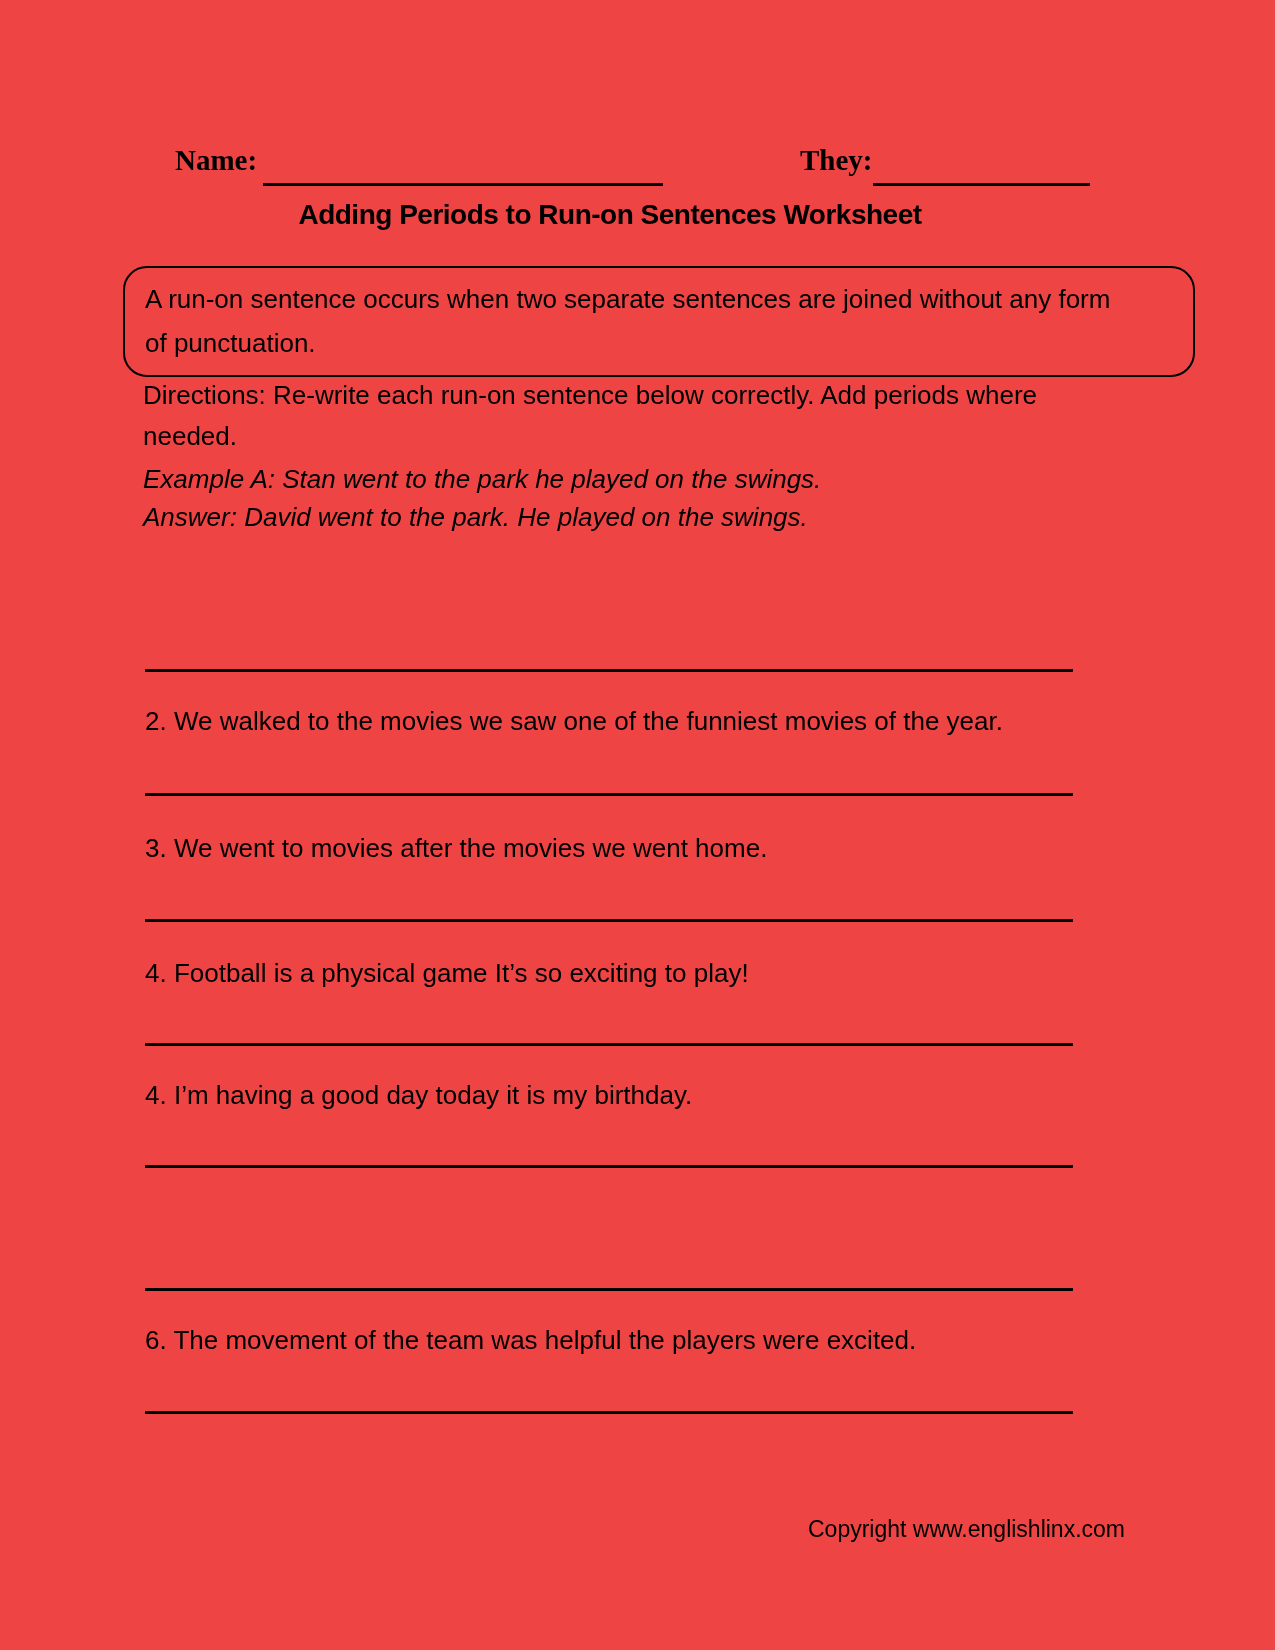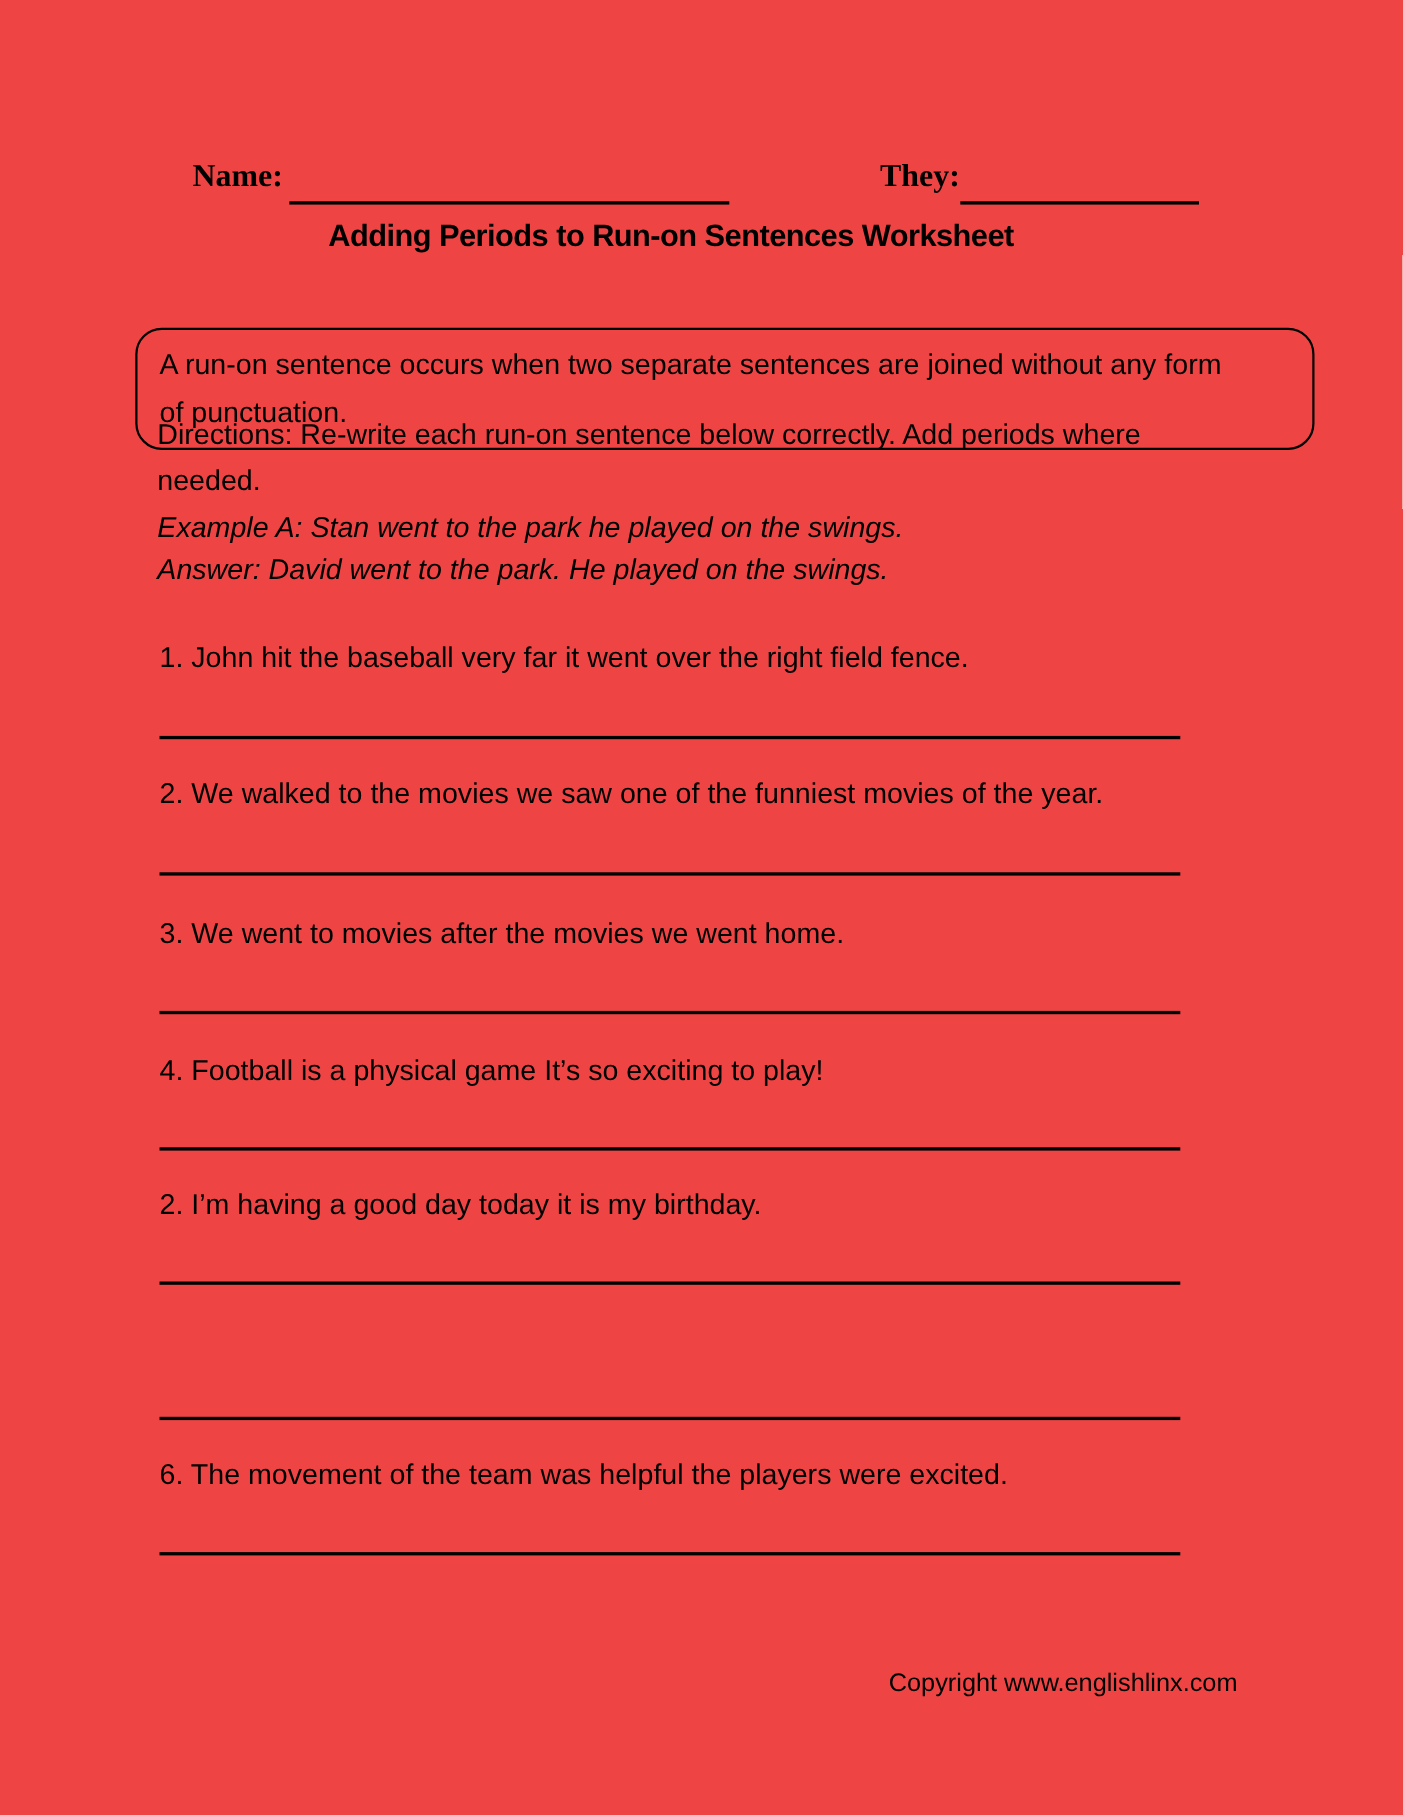--- a/index.html
+++ b/index.html
@@ -47,21 +47,20 @@
   .def-box {
     left: 123px;
     top: 266px;
     width: 1072px;
     box-sizing: border-box;
     border: 2px solid #000000;
     border-radius: 24px;
     padding: 9px 20px 10px 20px;
     font-size: 26px;
     line-height: 44px;
-    margin-top: 32px;
   }
   .def-box-inner { width: 985px; }
 
   .directions {
     left: 143px;
     top: 375px;
     width: 950px;
     font-size: 26px;
     line-height: 41px;
   }
@@ -113,33 +112,32 @@
     <div class="def-box-inner">A run-on sentence occurs when two separate sentences are joined without any form of punctuation.</div>
   </div>
 
   <div class="abs example">
     <div>Example A: Stan went to the park he played on the swings.</div>
     <div>Answer: David went to the park. He played on the swings.</div>
   </div>
 
   <div class="abs directions">Directions: Re-write each run-on sentence below correctly. Add periods where needed.</div>
 
-  <div class="abs item" style="top:580px">1. John hit the baseball very far it went over the right field fence.</div>
   <div class="abs answer-line" style="top:669px"></div>
 
   <div class="abs item" style="top:704px">2. We walked to the movies we saw one of the funniest movies of the year.</div>
   <div class="abs answer-line" style="top:793px"></div>
 
   <div class="abs item" style="top:831px">3. We went to movies after the movies we went home.</div>
   <div class="abs answer-line" style="top:919px"></div>
 
   <div class="abs item" style="top:956px">4. Football is a physical game It’s so exciting to play!</div>
   <div class="abs answer-line" style="top:1043px"></div>
 
-  <div class="abs item" style="top:1078px">2. I’m having a good day today it is my birthday.</div>
+  <div class="abs item" style="top:1078px">4. I’m having a good day today it is my birthday.</div>
   <div class="abs answer-line" style="top:1165px"></div>
 
   <div class="abs answer-line" style="top:1288px"></div>
 
   <div class="abs item" style="top:1323px">6. The movement of the team was helpful the players were excited.</div>
   <div class="abs answer-line" style="top:1411px"></div>
 
   <div class="abs copyright">Copyright www.englishlinx.com</div>
 
 </div>

